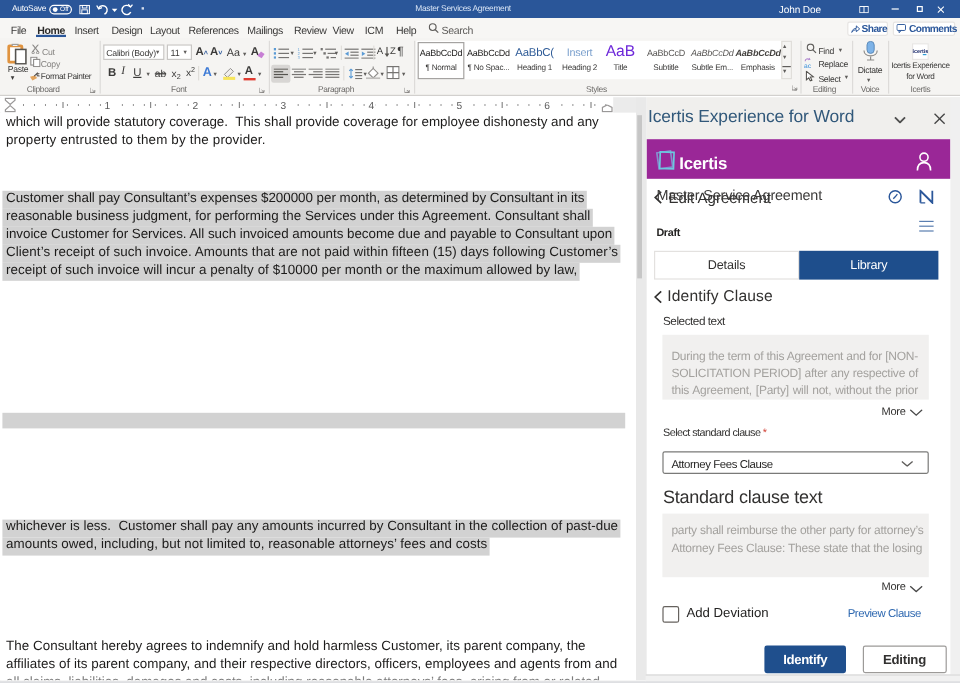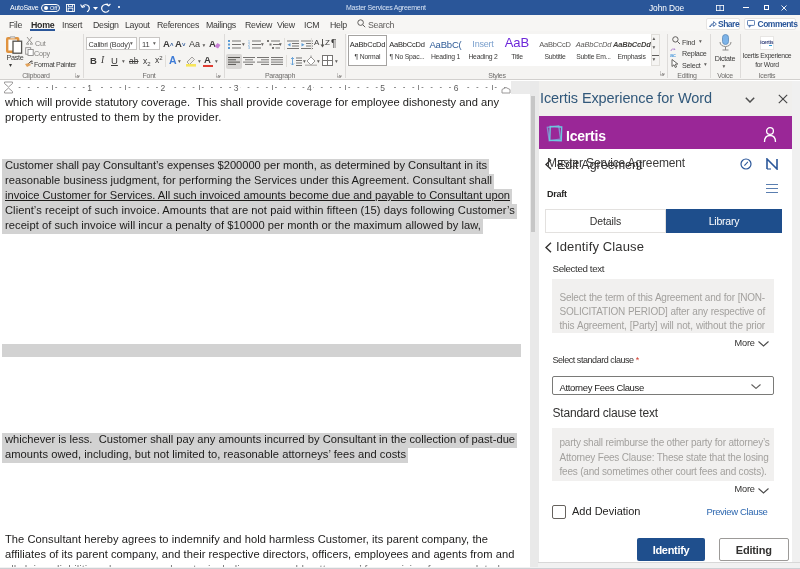--- a/index.html
+++ b/index.html
@@ -362,21 +362,21 @@
     <path d="M1 6 L1 2.5 L5 0.5 L9 2.5 L9 6 Z" fill="#fff" stroke="#9a9898" stroke-width="1"></path>
   </svg>
 <div class="abs" style="left:511px;top:81px;width:19px;height:13px;background:#ebebeb;"></div>
 
 <div class="abs" id="doc" style="left:0;top:94px;width:533px;height:473px;background:#fff;"></div>
 <div id="doc-content" style="position:absolute;left:0;top:0;width:530px;font-size:11.15px;font-weight:400;color:#1c1b1a;">
 <div class="abs nw dl" style="left:5px;top:95.5px;letter-spacing:+0.013px;">which will provide statutory coverage.&nbsp; This shall provide coverage for employee dishonesty and any</div>
 <div class="abs nw dl" style="left:5px;top:110.5px;letter-spacing:+0.150px;">property entrusted to them by the provider.</div>
 <div class="abs nw dl hl" style="left:5px;top:159px;letter-spacing:-0.022px;">Customer shall pay Consultant’s expenses $200000 per month, as determined by Consultant in its</div>
 <div class="abs nw dl hl" style="left:5px;top:174px;letter-spacing:+0.015px;">reasonable business judgment, for performing the Services under this Agreement. Consultant shall</div>
-<div class="abs nw dl hl" style="left:5px;top:189px;letter-spacing:-0.022px;text-decoration:underline;">invoice Customer for Services. All such invoiced amounts become due and payable to Consultant upon</div>
+<div class="abs nw dl hl" style="left:5px;top:189px;letter-spacing:-0.022px;">invoice Customer for Services. All such invoiced amounts become due and payable to Consultant upon</div>
 <div class="abs nw dl hl" style="left:5px;top:204px;letter-spacing:+0.062px;">Client’s receipt of such invoice. Amounts that are not paid within fifteen (15) days following Customer’s</div>
 <div class="abs nw dl hl" style="left:5px;top:219px;letter-spacing:+0.050px;">receipt of such invoice will incur a penalty of $10000 per month or the maximum allowed by law,</div>
 <div class="abs" style="left:2px;top:344px;width:519px;height:12.5px;background:#d2d2d2;"></div>
 <div class="abs nw dl hl" style="left:5px;top:432.5px;letter-spacing:+0.010px;">whichever is less.&nbsp; Customer shall pay any amounts incurred by Consultant in the collection of past-due</div>
 <div class="abs nw dl hl" style="left:5px;top:447.5px;letter-spacing:+0.040px;">amounts owed, including, but not limited to, reasonable attorneys’ fees and costs</div>
 <div class="abs nw dl" style="left:5px;top:532.5px;letter-spacing:+0.042px;">The Consultant hereby agrees to indemnify and hold harmless Customer, its parent company, the</div>
 <div class="abs nw dl" style="left:5px;top:547.5px;letter-spacing:+0.033px;">affiliates of its parent company, and their respective directors, officers, employees and agents from and</div>
 <div class="abs nw" style="left:5px;top:562.5px;height:4.5px;overflow:hidden;color:#7d7d7d;font-size:11.15px;">all claims, liabilities, damages and costs, including reasonable attorneys’ fees, arising from or related</div>
 </div>
 <style>
@@ -435,42 +435,41 @@
 <div class="abs nw" style="left:666px;top:214.5px;width:116px;text-align:center;font-size:10.5px;letter-spacing:-0.2px;color:#fff;">Library</div>
 
 <svg class="abs" style="left:545px;top:242px" width="7" height="11" viewBox="0 0 7 11">
       <path d="M6 0.8 L1 5.5 L6 10.2" fill="none" stroke="#323130" stroke-width="1.4"></path>
     </svg>
 <div class="abs nw" style="left:556px;top:239px;font-size:13px;letter-spacing:0.14px;color:#323130;">Identify Clause</div>
 
 <div class="abs nw" style="left:552.5px;top:263px;font-size:9.8px;letter-spacing:-0.39px;color:#323130;">Selected text</div>
 <div class="abs" style="left:552px;top:279px;width:221.5px;height:54px;background:#f1f0ef;"></div>
 <div class="abs" style="left:559.5px;top:291px;width:205.5px;font-size:10px;letter-spacing:-0.2px;color:#a3a19e;line-height:13.9px;">
-<div class="nw jl">Select the term of this Agreement and for [NON-</div>
+<div class="nw jl">During the term of this Agreement and for [NON-</div>
 <div class="nw jl">SOLICITATION PERIOD] after any respective of</div>
 <div class="nw jl">this Agreement, [Party] will not, without the prior</div>
 </div>
 <div class="abs nw" style="left:734.6px;top:337.5px;font-size:9.2px;letter-spacing:-0.2px;color:#323130;">More</div>
 <svg class="abs" style="left:757.5px;top:340.5px" width="11" height="6" viewBox="0 0 11 6">
       <path d="M0.5 0.5 L5.5 5 L10.5 0.5" fill="none" stroke="#4a4a4a" stroke-width="1.1"></path>
     </svg>
 
 <div class="abs nw" style="left:552.5px;top:355px;font-size:9px;letter-spacing:-0.45px;color:#323130;">Select standard clause <span style="color:#d03b2f;">*</span></div>
 <div class="abs" style="left:552px;top:376px;width:221.5px;height:19px;background:#fff;border:1px solid #7a7a78;border-radius:2px;"></div>
 <div class="abs nw" style="left:559.5px;top:382px;font-size:9.5px;letter-spacing:-0.35px;color:#252423;">Attorney Fees Clause</div>
 <svg class="abs" style="left:751px;top:383.5px" width="10" height="5" viewBox="0 0 10 5">
       <path d="M0.5 0.5 L5 4.4 L9.5 0.5" fill="none" stroke="#605e5c" stroke-width="1.1"></path>
     </svg>
 
-<div class="abs nw" style="left:552.5px;top:406.3px;font-size:12px;letter-spacing:-0.2px;color:#323130;">Standard clause text</div>
+<div class="abs nw" style="left:552.5px;top:406.3px;font-size:15px;letter-spacing:-0.2px;color:#323130;">Standard clause text</div>
 <div class="abs" style="left:552px;top:428px;width:221.5px;height:53px;background:#f1f0ef;"></div>
 <div class="abs" style="left:559.5px;top:436px;width:205.5px;font-size:10px;letter-spacing:-0.2px;color:#a3a19e;line-height:14.5px;">
 <div class="nw jl">party shall reimburse the other party for attorney’s</div>
 <div class="nw jl">Attorney Fees Clause: These state that the losing</div>
-<div class="nw">fees (and sometimes other court fees and costs).</div>
 </div>
 <div class="abs nw" style="left:734.6px;top:484.2px;font-size:9.2px;letter-spacing:-0.2px;color:#323130;">More</div>
 <svg class="abs" style="left:757.5px;top:487.5px" width="11" height="6" viewBox="0 0 11 6">
       <path d="M0.5 0.5 L5.5 5 L10.5 0.5" fill="none" stroke="#4a4a4a" stroke-width="1.1"></path>
     </svg>
 
 <div class="abs" style="left:552px;top:505px;width:13.5px;height:13.5px;background:#fff;border:1.2px solid #66625e;border-radius:2px;"></div>
 <div class="abs nw" style="left:572px;top:505px;font-size:11px;color:#252423;">Add Deviation</div>
 <div class="abs nw" style="left:706.4px;top:505.8px;font-size:9.5px;letter-spacing:-0.35px;color:#2e68b0;">Preview Clause</div>
 

